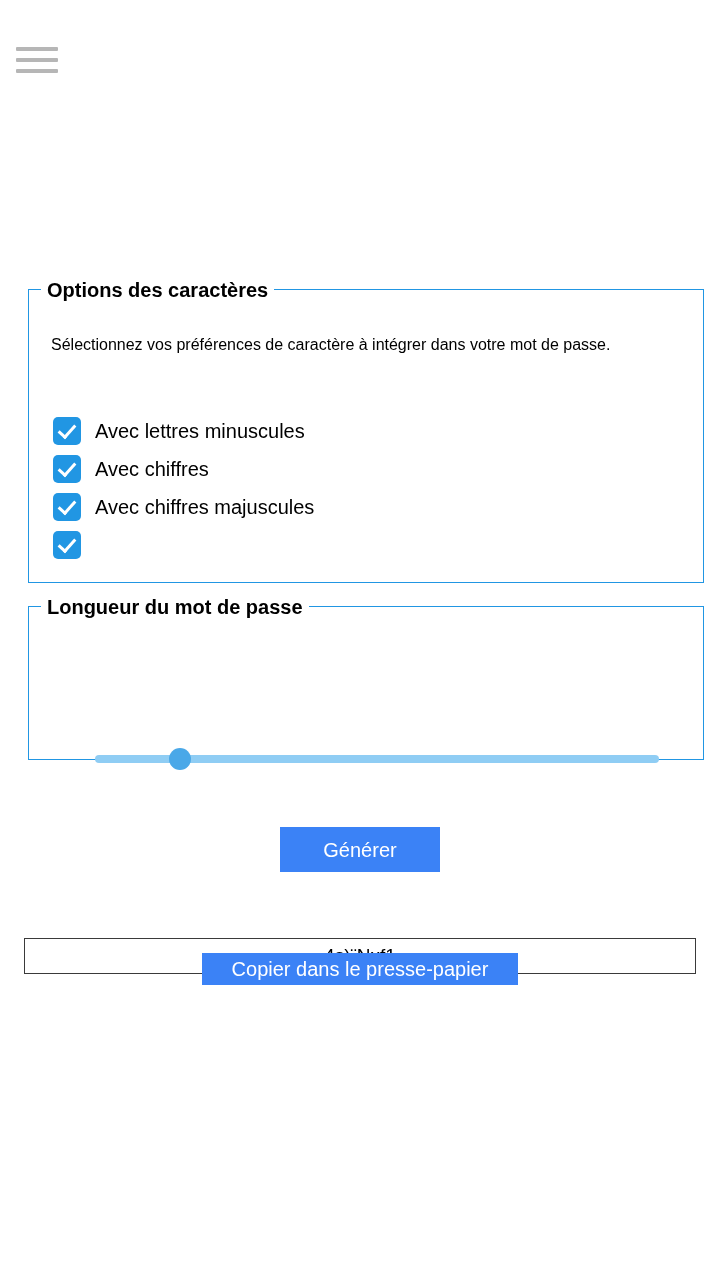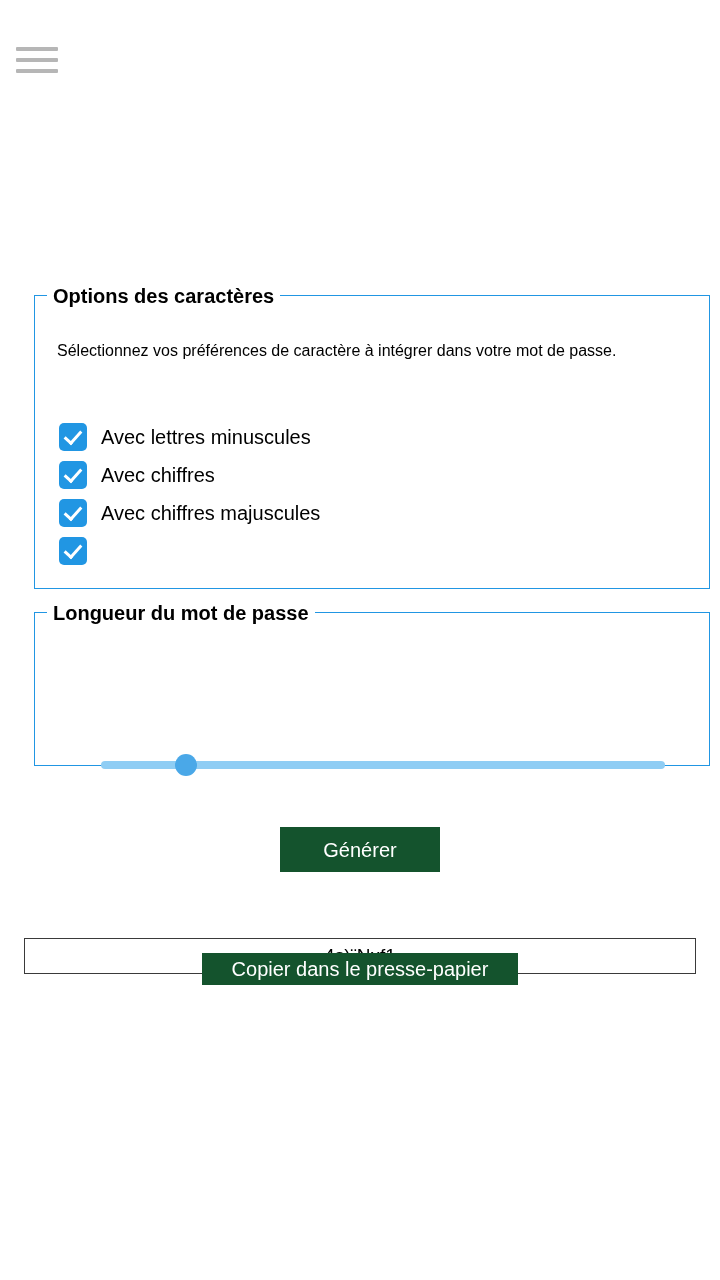--- a/index.html
+++ b/index.html
@@ -34,21 +34,21 @@
     height: 4px;
     background: #b6b6b6;
     border-radius: 1px;
   }
 
   
   .panel {
     position: absolute;
     border: 1px solid #2196e3;
     box-sizing: border-box;
-    margin: 12px;
+    margin: 6px;
     padding: 8px;
   }
   .panel-legend {
     position: absolute;
     top: -11px;
     left: 12px;
     background: #ffffff;
     padding: 0 6px;
     font-size: 20px;
     font-weight: bold;
@@ -143,21 +143,21 @@
     width: 22px;
     height: 22px;
     border-radius: 50%;
     background: #4aa8e8;
     cursor: pointer;
   }
 
   
   .primary-button {
     position: absolute;
-    background: #14532d;
+    background: #3b82f6;
     color: #ffffff;
     border: none;
     font-family: "Liberation Sans", sans-serif;
     font-size: 20px;
     line-height: 22px;
     text-align: center;
     cursor: pointer;
     padding: 0;
   }
   #generate-button {

